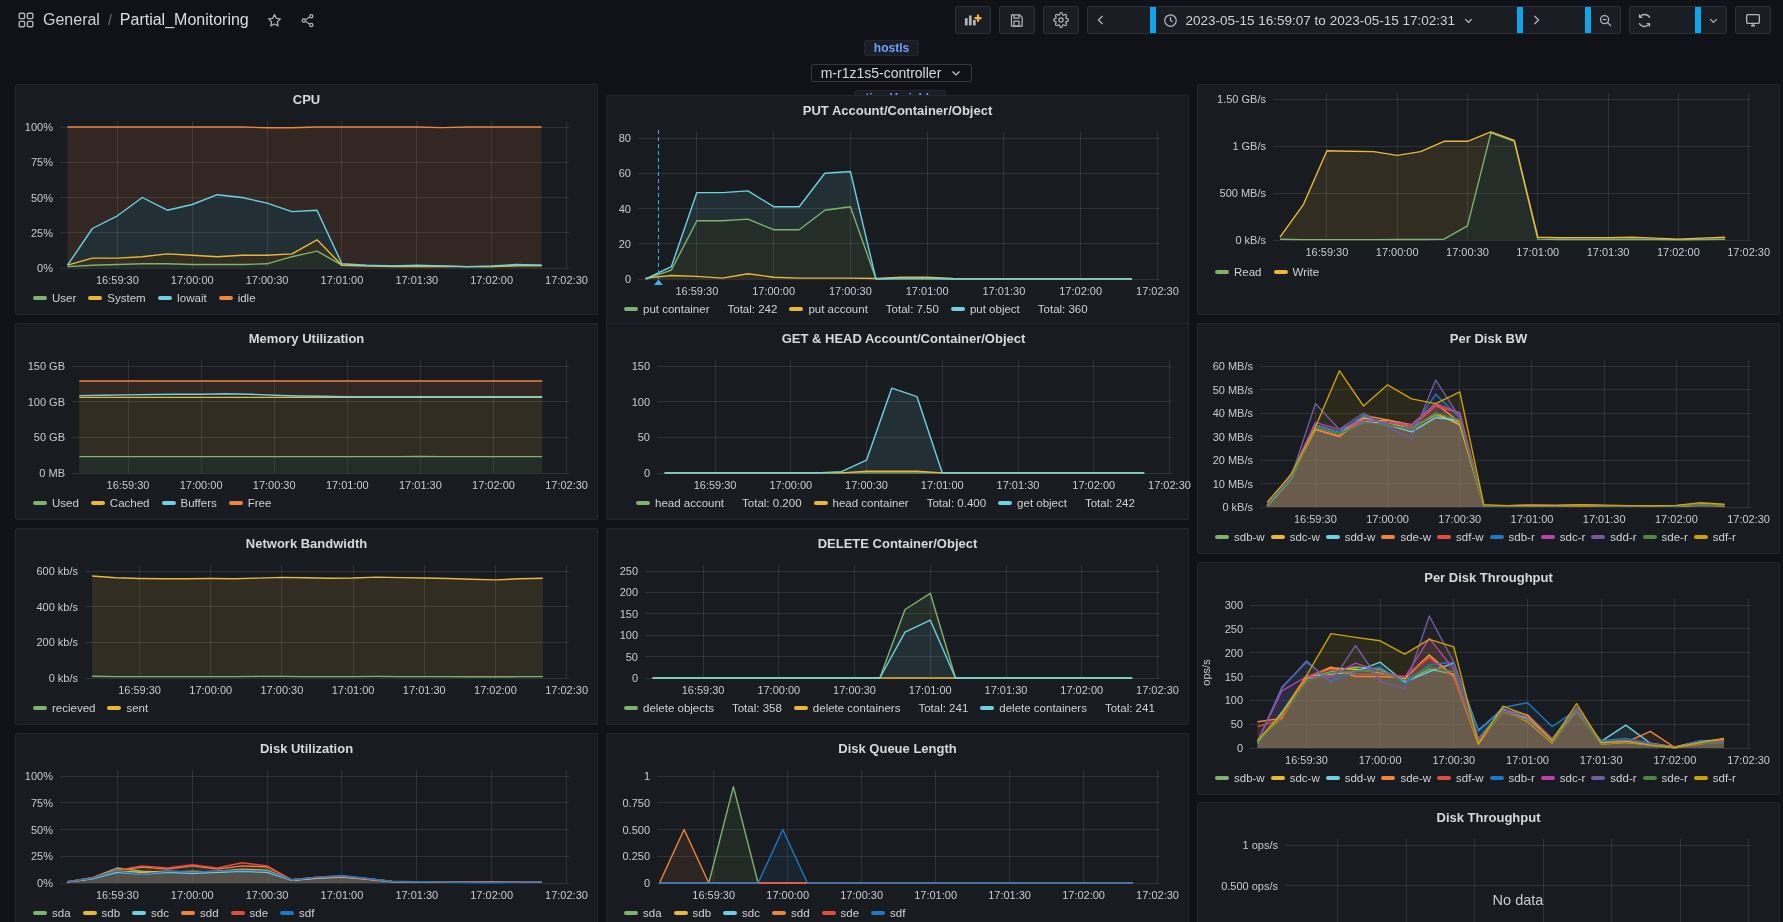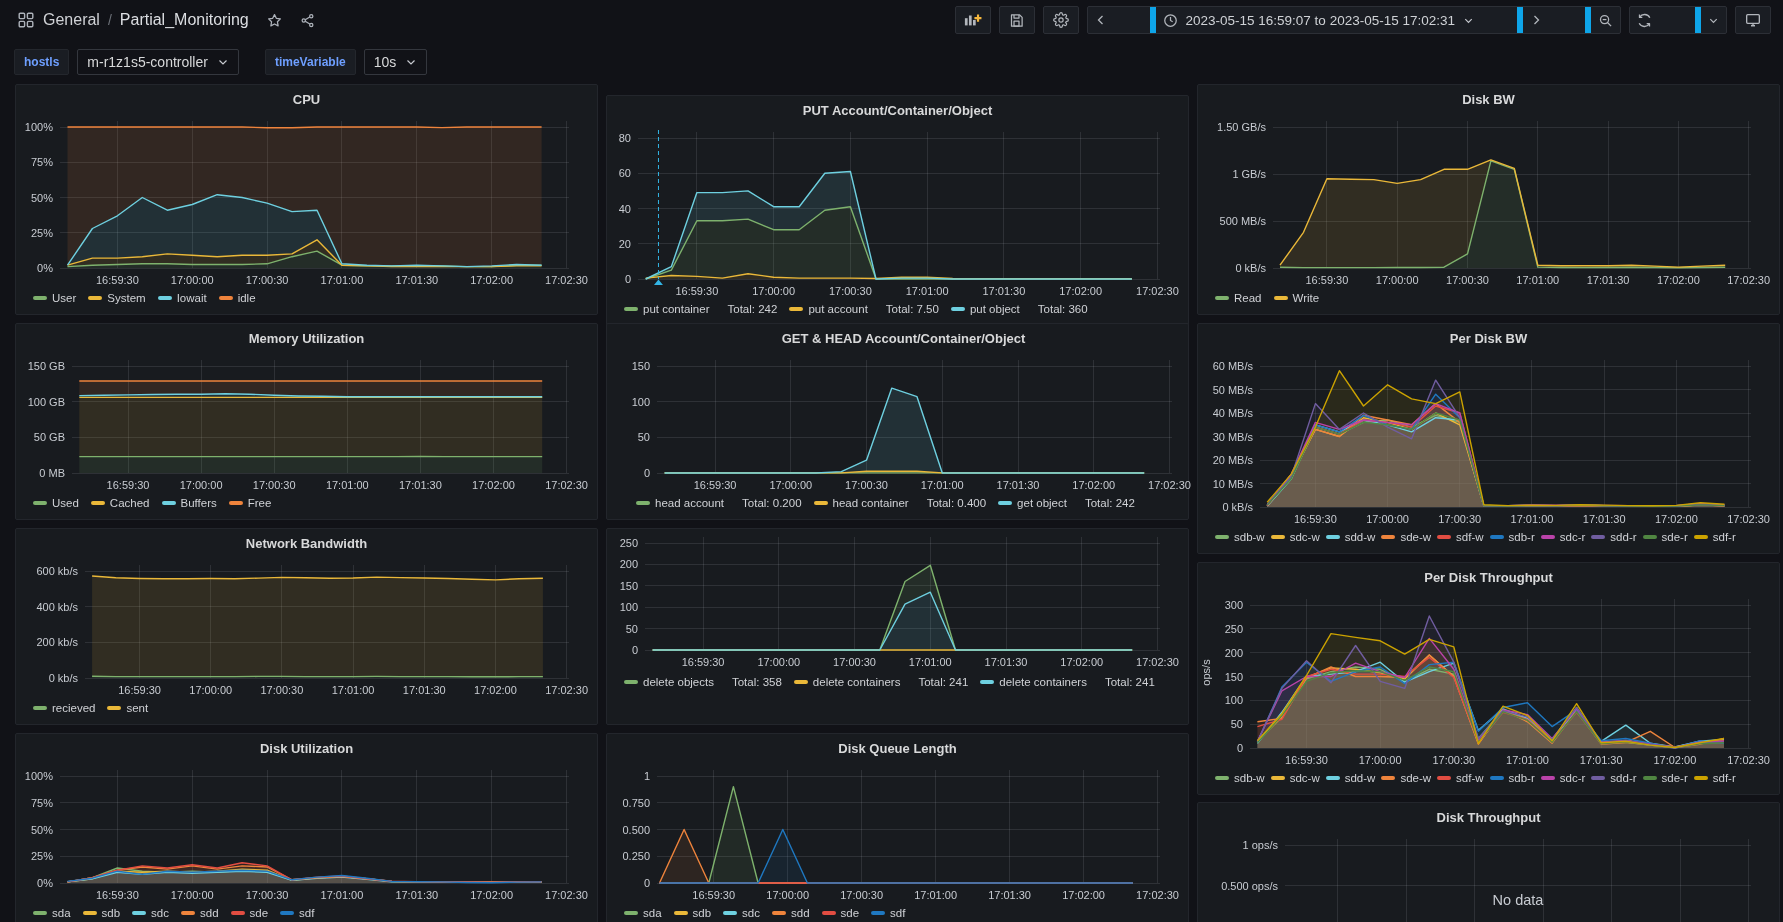--- a/index.html
+++ b/index.html
@@ -14,21 +14,21 @@
   .nav-ic { width:18px; height:18px; color:#aeb3bb; display:inline-flex; align-items:center; justify-content:center; }
   .nav-ic.small { width:15px; height:15px; margin-left:10px; cursor:pointer; }
   .topnav-right { margin-left:auto; display:flex; align-items:center; gap:8px; }
   .tbtn { height:28px; min-width:36px; padding:0 8px; background:#1a1d23; border:1px solid #2c2f36;
      border-radius:2px; display:flex; align-items:center; justify-content:center; color:#b2b6bc; cursor:pointer; }
   .tgroup { height:28px; display:flex; align-items:stretch; background:#1a1d23; border:1px solid #2c2f36; border-radius:2px; }
   .tseg { display:flex; align-items:center; justify-content:center; padding:0 7px; color:#b2b6bc; cursor:pointer; }
   .tseg + .tseg { border-left:6px solid #0ea5e9;margin-left:36px; }
   .timetext { font-size:13.5px; color:#cfd2d6; display:flex; gap:8px; align-items:center; white-space:nowrap; }
   
-  .submenu { height:44px; display:flex; align-items:center; gap:8px; padding:0 14px; }
+  .submenu { height:44px; display:flex; align-items:center; gap:8px; padding:0 14px;flex-direction:column; }
   .var-label { height:26px; padding:0 9px; display:flex; align-items:center; background:#1a1d23;
      border:1px solid #24272d; border-radius:2px; color:#6e9fff; font-size:12px; font-weight:bold; }
   .var-select { height:26px; padding:0 9px; display:flex; align-items:center; gap:9px; background:#111217;
      border:1px solid #34373e; border-radius:2px; color:#d8d9da; font-size:14px; cursor:pointer; }
   .var-select .caret { color:#c7cad0; }
   
   #dash { position:absolute; left:0; top:84px; width:1783px; height:838px; }
   .panel { position:absolute; background:#181b1f; border:1px solid #23262c; border-radius:2px;
      display:flex; flex-direction:column; }
   .ptitle { height:28px; display:flex; align-items:center; justify-content:center;
@@ -298,21 +298,20 @@
           <span class="lt">Total: 7.50</span>
         </span>
         <span class="li">
           <i class="sw" style="background: rgb(110, 208, 224);"></i>
           <span class="ln">put object</span>
           <span class="lt">Total: 360</span>
         </span>
       </div>
     </div>
     <div class="panel" style="left: 1197px; top: 0px; width: 583px; height: 231px;">
-      <div class="ptitle">Disk BW</div>
       <svg width="581" height="177">
         <g>
           <line x1="75" x2="553" y1="155" y2="155" stroke="rgba(204,212,224,0.12)" shape-rendering="crispEdges"></line>
           <line x1="75" x2="553" y1="108" y2="108" stroke="rgba(204,212,224,0.12)" shape-rendering="crispEdges"></line>
           <line x1="75" x2="553" y1="61" y2="61" stroke="rgba(204,212,224,0.12)" shape-rendering="crispEdges"></line>
           <line x1="75" x2="553" y1="14" y2="14" stroke="rgba(204,212,224,0.12)" shape-rendering="crispEdges"></line>
           <line x1="128.89215686274508" x2="128.89215686274508" y1="8" y2="155" stroke="rgba(204,212,224,0.12)" shape-rendering="crispEdges"></line>
           <line x1="199.18627450980392" x2="199.18627450980392" y1="8" y2="155" stroke="rgba(204,212,224,0.12)" shape-rendering="crispEdges"></line>
           <line x1="269.48039215686276" x2="269.48039215686276" y1="8" y2="155" stroke="rgba(204,212,224,0.12)" shape-rendering="crispEdges"></line>
           <line x1="339.7745098039216" x2="339.7745098039216" y1="8" y2="155" stroke="rgba(204,212,224,0.12)" shape-rendering="crispEdges"></line>
@@ -628,20 +627,21 @@
           <i class="sw" style="background: rgb(126, 178, 109);"></i>
           <span class="ln">recieved</span>
         </span>
         <span class="li">
           <i class="sw" style="background: rgb(234, 184, 57);"></i>
           <span class="ln">sent</span>
         </span>
       </div>
     </div>
     <div class="panel" style="left: 606px; top: 444px; width: 583px; height: 197px;">
+      <div class="ptitle">DELETE Container/Object</div>
       <svg width="581" height="143">
         <g>
           <line x1="38" x2="553" y1="121" y2="121" stroke="rgba(204,212,224,0.12)" shape-rendering="crispEdges"></line>
           <line x1="38" x2="553" y1="99.6" y2="99.6" stroke="rgba(204,212,224,0.12)" shape-rendering="crispEdges"></line>
           <line x1="38" x2="553" y1="78.19999999999999" y2="78.19999999999999" stroke="rgba(204,212,224,0.12)" shape-rendering="crispEdges"></line>
           <line x1="38" x2="553" y1="56.8" y2="56.8" stroke="rgba(204,212,224,0.12)" shape-rendering="crispEdges"></line>
           <line x1="38" x2="553" y1="35.39999999999999" y2="35.39999999999999" stroke="rgba(204,212,224,0.12)" shape-rendering="crispEdges"></line>
           <line x1="38" x2="553" y1="14" y2="14" stroke="rgba(204,212,224,0.12)" shape-rendering="crispEdges"></line>
           <line x1="96.06372549019608" x2="96.06372549019608" y1="8" y2="121" stroke="rgba(204,212,224,0.12)" shape-rendering="crispEdges"></line>
           <line x1="171.79901960784315" x2="171.79901960784315" y1="8" y2="121" stroke="rgba(204,212,224,0.12)" shape-rendering="crispEdges"></line>

